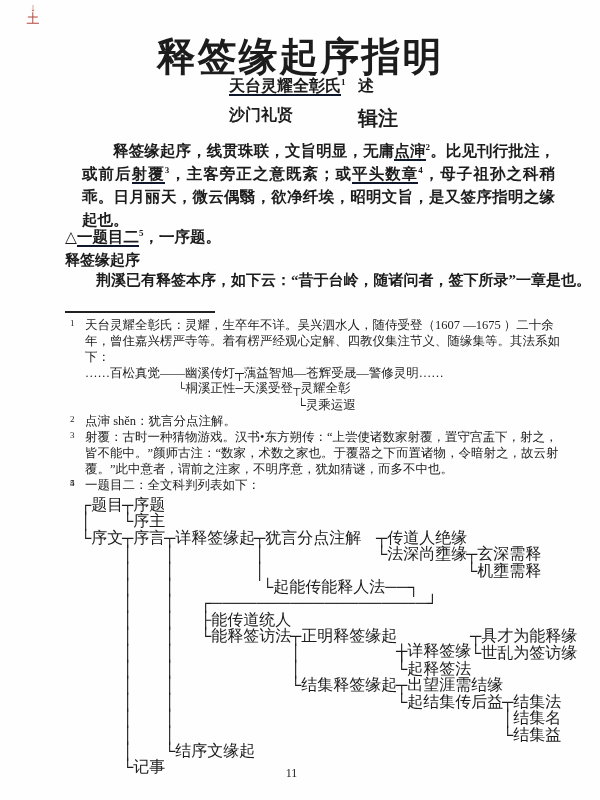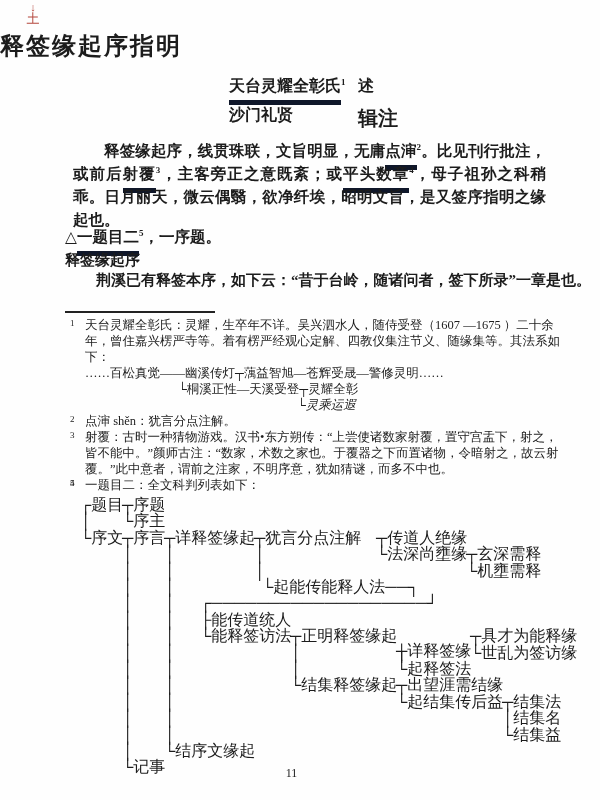--- a/index.html
+++ b/index.html
@@ -5,36 +5,36 @@
   html,body{margin:0;padding:0;}
   body{
     width:600px;height:800px;position:relative;background:#fefefe;
     font-family:"Liberation Serif","DejaVu Serif",serif;color:#1c1c1c;
     overflow:hidden;
   }
   .abs{position:absolute;}
   .margin-marks{left:24px;top:2px;color:#b5493f;line-height:11px;text-align:center;width:18px;}
   .mk1{font-size:11px;}
   .mk2{font-size:13px;}
-  .doc-title{left:0;top:30px;width:600px;text-align:left;font-size:24px;font-weight:bold;letter-spacing:2px;}
+  .doc-title{left:0;top:30px;width:600px;text-align:center;font-size:39px;font-weight:bold;letter-spacing:2px;}
   .byline-name{left:229px;top:76px;font-size:16px;font-weight:bold;}
   .byline-role1{left:358px;top:76px;font-size:16px;font-weight:bold;}
   .byline-editor{left:229px;top:105px;font-size:16px;font-weight:bold;}
   .byline-role2{left:358px;top:105px;font-size:20px;font-weight:bold;}
-  .para1{left:73px;top:139px;width:473px;font-size:15.5px;font-weight:bold;line-height:23px;
+  .para1{left:82px;top:139px;width:473px;font-size:15.5px;font-weight:bold;line-height:23px;
          text-align:justify;text-indent:31px;}
   .topic-line{left:65px;top:227px;font-size:15.5px;font-weight:bold;white-space:nowrap;}
   .section-heading{left:65px;top:251px;font-size:15px;font-weight:bold;}
   .para2{left:65px;top:271px;font-size:15px;font-weight:bold;text-indent:31px;white-space:nowrap;}
   .fn-rule{left:65px;top:311px;width:150px;border-top:2px solid #222;height:0;}
   .footnotes{left:64px;top:317px;width:500px;font-size:12.5px;line-height:16px;}
   .fn{position:relative;padding-left:21px;}
   .fn-num{position:absolute;left:6px;top:-2px;font-size:9px;}
   .fn-line{white-space:nowrap;}
-  .ul{border-bottom:5px solid #0f172a;padding-bottom:6px;}
+  .ul{border-bottom:2px solid #0f172a;padding-bottom:0px;}
   sup{font-size:9px;line-height:0;}
   .tree{left:0;top:497px;width:600px;height:285px;font-size:16px;}
   .tree .seg{position:absolute;white-space:nowrap;line-height:16px;}
   .page-num{left:0;top:766px;width:583px;text-align:center;font-size:12px;}
 </style>
 </head>
 <body>
 
 <div class="abs margin-marks">
   <div class="mk1">↓</div>
@@ -52,21 +52,21 @@
 
 <div class="abs topic-line"><span>△</span><span class="ul">一题目二</span><sup>5</sup><span>，一序题。</span></div>
 
 <div class="abs section-heading">释签缘起序</div>
 
 <div class="abs para2">荆溪已有释签本序，如下云：“昔于台岭，随诸问者，签下所录”一章是也。</div>
 
 <div class="abs fn-rule"></div>
 
 <div class="abs footnotes" id="footnotes">
-    <div class="fn"><span class="fn-num">1</span><span>天台灵耀全彰氏：灵耀，生卒年不详。吴兴泗水人，随侍受登（1607 —1675 ）二十余年，曾住嘉兴楞严寺等。着有楞严经观心定解、四教仪集注节义、随缘集等。其法系如下：</span><div class="fn-line" style="padding-left: 0px;">……百松真觉——幽溪传灯┬蕅益智旭—苍辉受晟—警修灵明……</div><div class="fn-line" style="padding-left: 93px;">└桐溪正性—天溪受登┬灵耀全彰</div><div class="fn-line" style="padding-left: 212px; font-style: italic;">└灵乘运遐</div></div>
+    <div class="fn"><span class="fn-num">1</span><span>天台灵耀全彰氏：灵耀，生卒年不详。吴兴泗水人，随侍受登（1607 —1675 ）二十余年，曾住嘉兴楞严寺等。着有楞严经观心定解、四教仪集注节义、随缘集等。其法系如下：</span><div class="fn-line" style="padding-left: 0px;">……百松真觉——幽溪传灯┬蕅益智旭—苍辉受晟—警修灵明……</div><div class="fn-line" style="padding-left: 93px; font-family: Liberation Mono, monospace;">└桐溪正性—天溪受登┬灵耀全彰</div><div class="fn-line" style="padding-left: 212px;">└灵乘运遐</div></div>
     <div class="fn"><span class="fn-num">2</span><span>点渖 shěn：犹言分点注解。</span></div>
     <div class="fn"><span class="fn-num">3</span><span>射覆：古时一种猜物游戏。汉书•东方朔传：“上尝使诸数家射覆，置守宫盂下，射之，皆不能中。”颜师古注：“数家，术数之家也。于覆器之下而置诸物，令暗射之，故云射覆。”此中意者，谓前之注家，不明序意，犹如猜谜，而多不中也。</span></div>
     <div class="fn"><span class="fn-num">4</span></div>
     <div class="fn"><span class="fn-num">5</span><span>一题目二：全文科判列表如下：</span></div>
   </div>
 
 <div class="abs tree" id="outline-tree">
     <div class="seg" style="left: 80px; top: 0px;">┌题目</div>
     <div class="seg" style="left: 122px; top: 0px;">┬序题</div>
     <div class="seg" style="left: 80px; top: 16.4px;">│</div>

